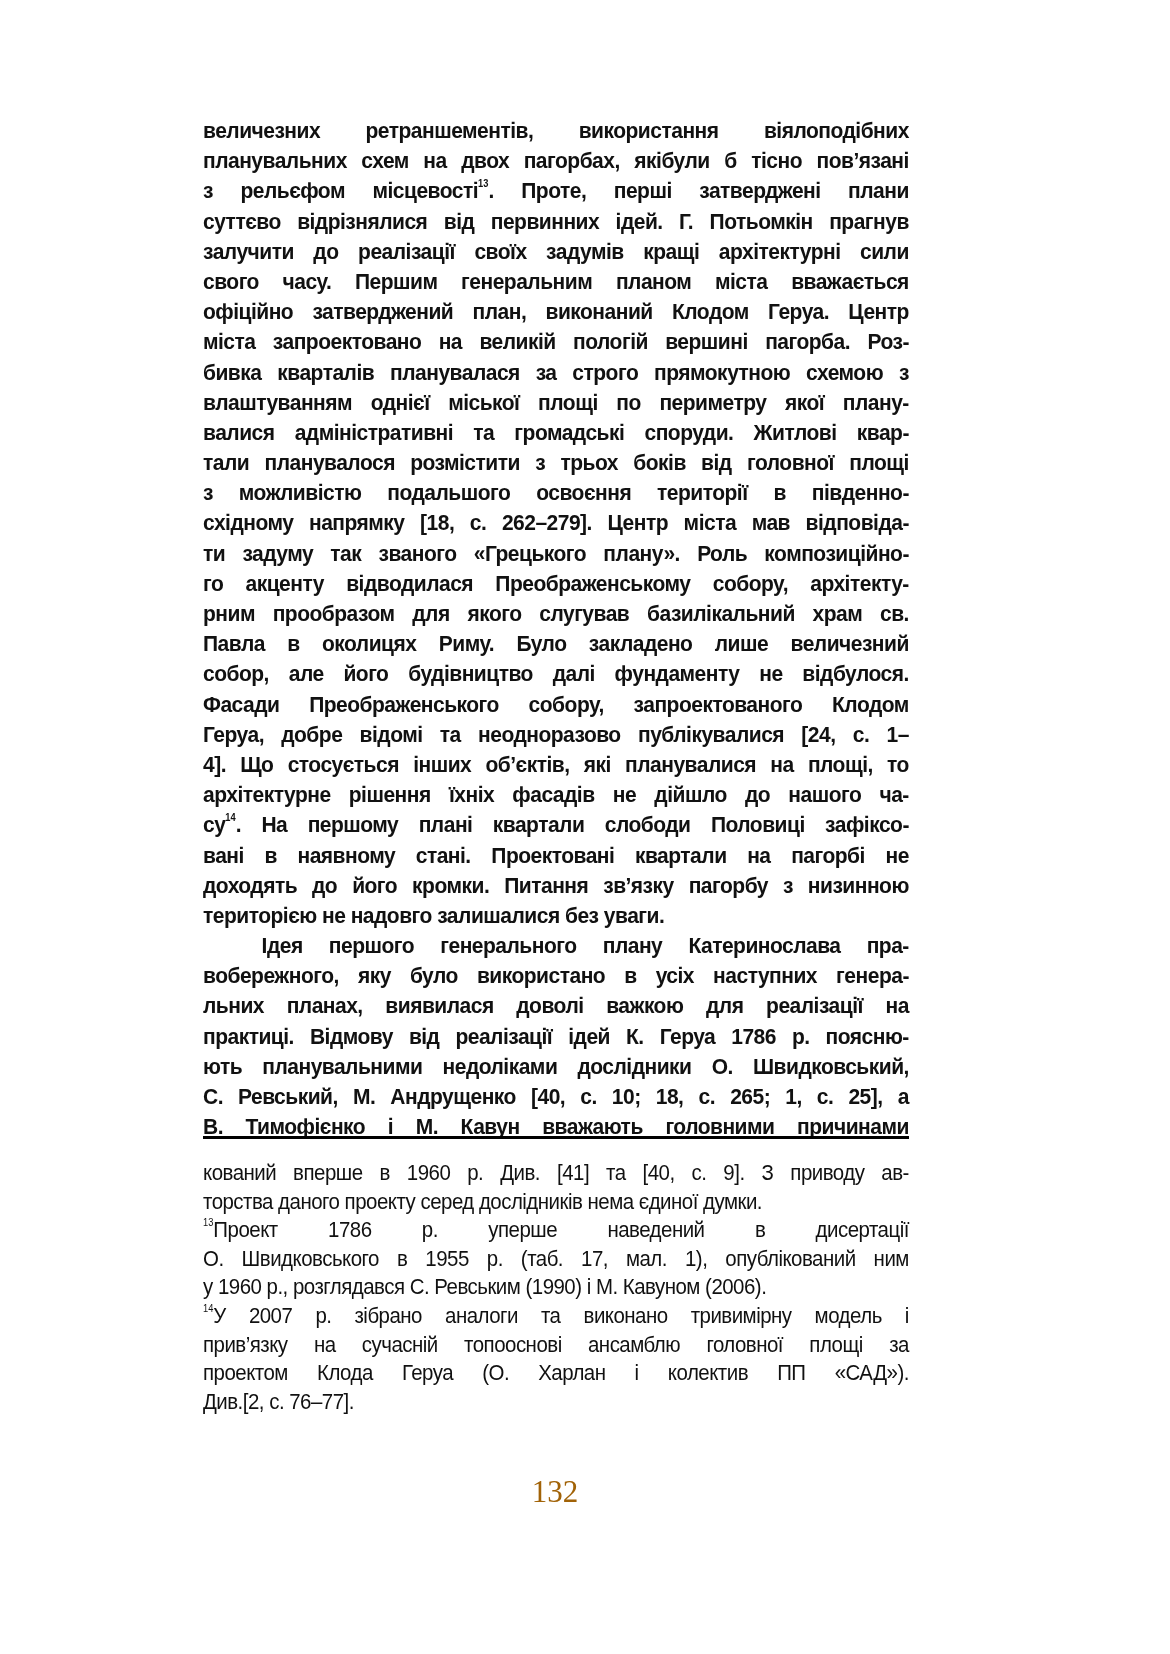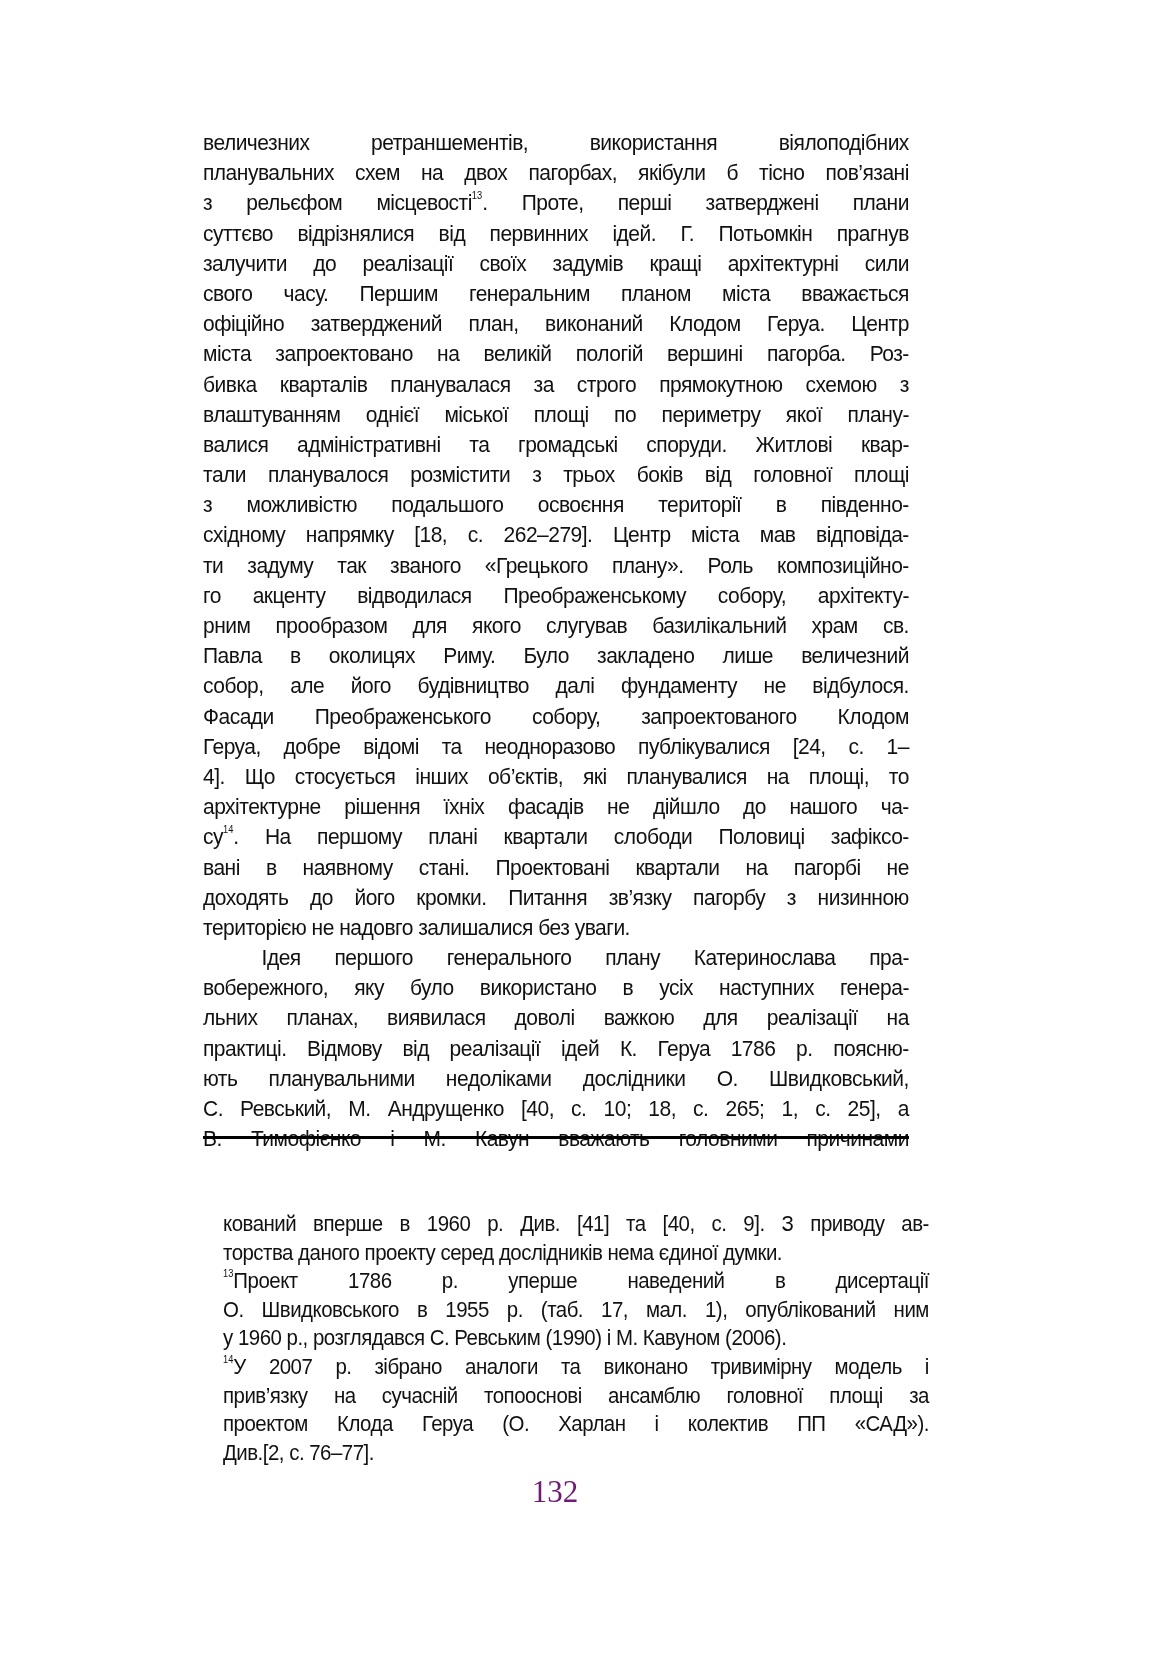--- a/index.html
+++ b/index.html
@@ -10,22 +10,23 @@
     body {
       width: 1170px;
       height: 1654px;
       position: relative;
       overflow: hidden;
       color: #111111;
     }
     .page {
       position: absolute;
       left: 203px;
-      top: 128px;
+      top: 116px;
       width: 706px;
+      font-weight: bold;
     }
     .body-text {
       font-family: "Liberation Sans", sans-serif;
       font-size: 22.6px;
       line-height: 30.2px;
       letter-spacing: -0.55px;
       transform: scaleX(0.93);
       transform-origin: left top;
       width: 759px;
     }
@@ -52,40 +53,39 @@
       position: absolute;
       left: 203px;
       top: 1136px;
       width: 706px;
       height: 3px;
       background: #000000;
     }
     .footnotes {
       position: absolute;
       left: 203px;
-      top: 1210px;
+      top: 1159px;
       width: 706px;
-      margin-left: 20px;
     }
     .footnotes .body-text {
       font-size: 22px;
       line-height: 28.6px;
     }
     .footnotes .line {
       height: 28.6px;
     }
     .page-number {
       position: absolute;
       left: 0;
       width: 1110px;
       top: 1474px;
       text-align: center;
       font-family: "Liberation Serif", serif;
       font-size: 31px;
-      color: #701a75;
+      color: #a16207;
     }
   </style>
 </head>
 <body>
 
 <div class="page">
   <div class="body-text" id="body-text">
       <span class="line"><span>величезних ретраншементів, використання віялоподібних</span></span>
       <span class="line"><span>планувальних схем на двох пагорбах, якібули б тісно пов’язані</span></span>
       <span class="line"><span>з рельєфом місцевості</span><sup>13</sup><span>. Проте, перші затверджені плани</span></span>

